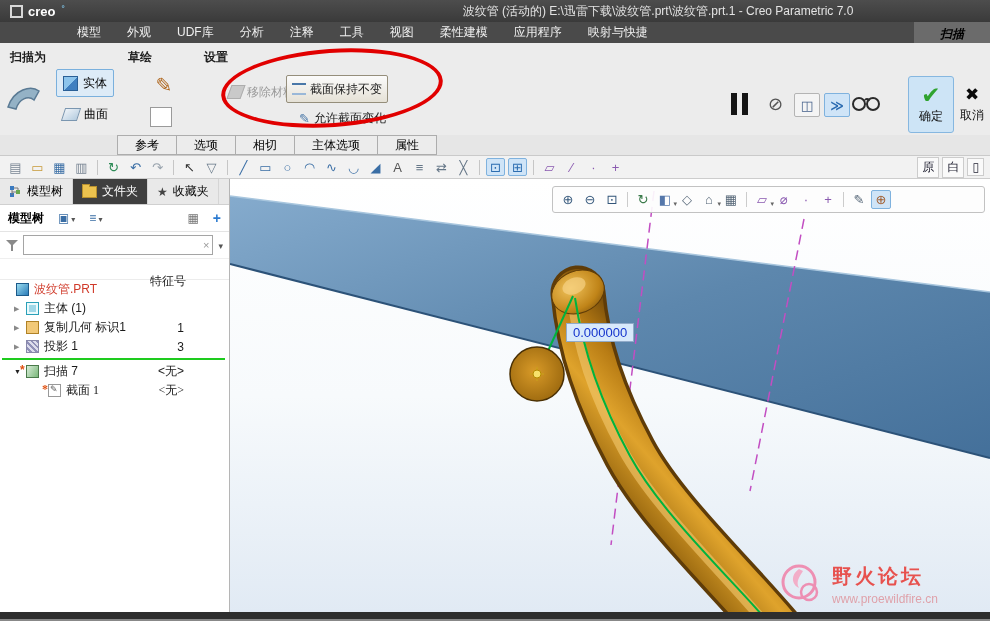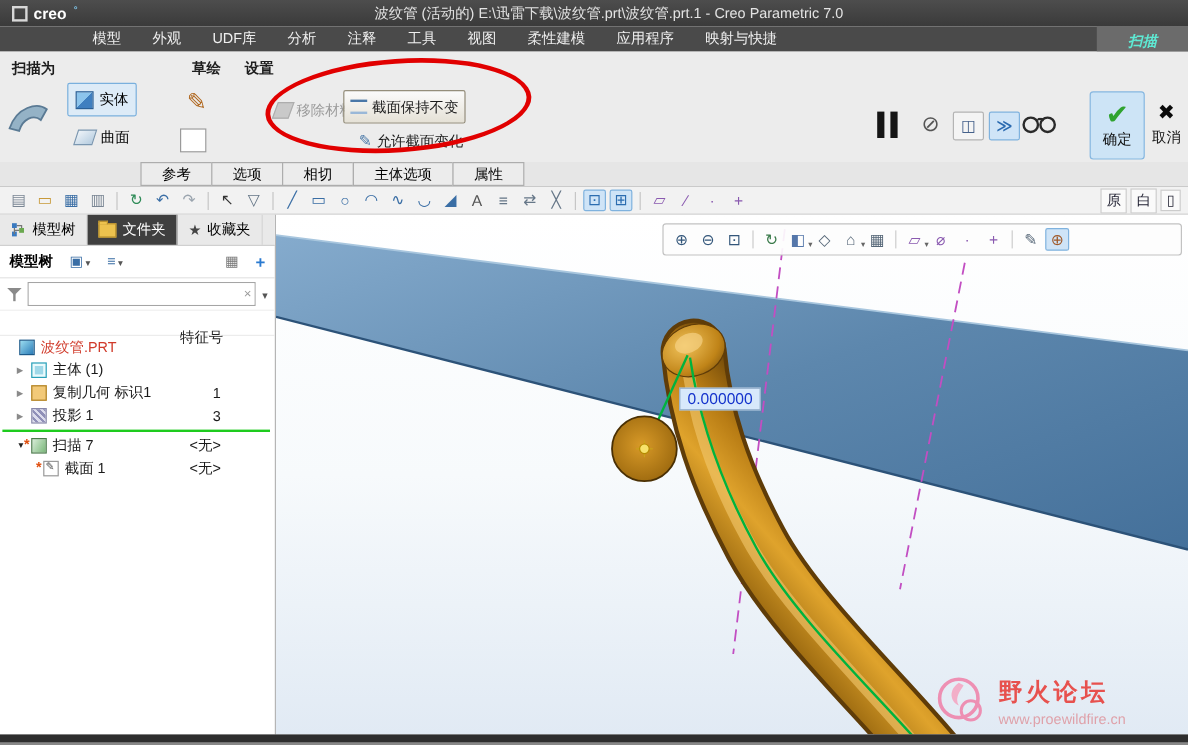--- a/index.html
+++ b/index.html
@@ -5,30 +5,30 @@
   html,body{margin:0;padding:0;background:#888;}
   #root{position:relative;width:990px;height:619px;background:#fff;overflow:hidden;
         font-family:"Liberation Sans","DejaVu Sans",sans-serif;-webkit-font-smoothing:antialiased;}
 
   
   .titlebar{position:absolute;left:0;top:0;width:100%;height:22px;
             background:linear-gradient(#4d4d4d,#3a3a3a);display:flex;align-items:center;}
   .logo{display:flex;align-items:center;gap:5px;padding:0 10px;font-size:13px;font-weight:bold;color:#fff;}
   .logo-sq{width:9px;height:9px;border:2px solid #d8d8d8;display:inline-block;}
   .logo .deg{font-size:8px;color:#7fc4e8;align-self:flex-start;margin-left:1px;}
-  .win-title{position:absolute;left:312px;right:0;font-size:12px;color:#e3e3e3;white-space:nowrap;}
+  .win-title{position:absolute;left:326px;right:0;text-align:center;font-size:12px;color:#e3e3e3;white-space:nowrap;}
 
   
   .menubar{position:absolute;left:0;top:22px;width:100%;height:21px;background:#4a4a4a;
            display:flex;align-items:stretch;font-size:12px;color:#efefef;}
   .menu-file{background:#00a14b;color:#fff;padding:0 20px;display:flex;align-items:center;font-weight:bold;margin-top:30px;}
   .menu-tab{padding:0 13px;display:flex;align-items:center;white-space:nowrap;cursor:default;}
   .menu-spacer{flex:1;}
   .menu-context{background:#6b6b6b;padding:12px 26px;display:flex;align-items:center;
-                font-style:italic;font-weight:bold;color:#5eead4;}
+                font-style:italic;font-weight:bold;color:#000000;}
 
   
   .ribbon{position:absolute;left:0;top:43px;width:100%;height:92px;background:#ececec;
           border-bottom:1px solid #d0d0d0;font-size:12px;}
   .glabel{position:absolute;top:6px;font-weight:bold;color:#1e1e1e;}
   .big-sweep{position:absolute;left:2px;top:28px;width:44px;height:50px;display:flex;align-items:center;justify-content:center;}
   .rb-btn{position:absolute;display:flex;align-items:center;gap:5px;padding:0 6px;height:26px;
           border:1px solid transparent;border-radius:2px;}
   .rb-btn.sel{left:56px;top:26px;background:#ddebf7;border-color:#7ab0dd;}
   .rb-btn.surf{left:56px;top:57px;}
@@ -112,21 +112,21 @@
   .searchbox{flex:1;position:relative;height:18px;border:1px solid #a5a5a5;background:#fff;display:flex;align-items:center;}
   .searchbox input{border:none;outline:none;width:100%;height:100%;font-size:11px;padding:0 14px 0 4px;box-sizing:border-box;
                    font-family:"Liberation Sans","DejaVu Sans",sans-serif;}
   .searchbox .clear{position:absolute;right:3px;color:#999;font-size:11px;cursor:pointer;}
   .caret-btn{cursor:pointer;} .caret-btn::before{content:"▾";font-size:9px;color:#555;}
   .feat-header{height:20px;position:relative;border-bottom:1px solid #ececec;}
   .feat-header span{position:absolute;left:150px;top:14px;color:#222;}
   .tree{color:#1a1a1a;}
   .tree-row{display:flex;align-items:center;height:19px;position:relative;padding-left:4px;cursor:default;}
   .tree-row[data-indent="1"]{padding-left:14px;}
-  .tree-row[data-indent="2"]{padding-left:24px;}
+  .tree-row[data-indent="2"]{padding-left:36px;font-family:Liberation Serif, serif;}
   .arrow{width:12px;font-size:7px;color:#8a8a8a;flex:none;}
   .tree-row[data-arrow="right"] .arrow::before{content:"▶";}
   .tree-row[data-arrow="down"] .arrow::before{content:"▼";color:#222;}
   .ticon{width:13px;height:13px;flex:none;margin-right:5px;position:relative;box-sizing:border-box;}
   .tree-row[data-icon="part"] .ticon{background:linear-gradient(135deg,#9adcf0,#2b7cb8);border:1px solid #1c5a8a;}
   .tree-row[data-icon="body"] .ticon{background:#eafafc;border:1px solid #2aa0b8;}
   .tree-row[data-icon="body"] .ticon::before{content:"";position:absolute;inset:2px;background:#9fd8e8;}
   .tree-row[data-icon="copygeom"] .ticon{background:#f2c978;border:1px solid #b08226;}
   .tree-row[data-icon="extrude"] .ticon{background:linear-gradient(#a8c4e0,#4a78a8);border:1px solid #2a5888;}
   .tree-row[data-icon="project"] .ticon{background:repeating-linear-gradient(45deg,#dcdcec 0 2px,#9090b8 2px 4px);border:1px solid #8888aa;}
@@ -186,21 +186,21 @@
       <div class="menu-tab">视图</div>
       <div class="menu-tab">柔性建模</div>
       <div class="menu-tab">应用程序</div>
       <div class="menu-tab">映射与快捷</div>
     <div class="menu-spacer"></div>
     <div class="menu-context">扫描</div>
   </div>
 
   <div class="ribbon">
     <span class="glabel" style="left:10px">扫描为</span>
-    <span class="glabel" style="left:160px">草绘</span>
+    <span class="glabel" style="left:128px">草绘</span>
     <span class="glabel" style="left:204px">设置</span>
 
     <div class="big-sweep">
       <svg width="38" height="34" viewBox="0 0 38 34">
         <path d="M3 28 C9 10 26 6 34 12 L29 21 C23 16 14 20 11 30 Z" fill="#94b2c6" stroke="#5a7a94" stroke-width="1.5"></path>
       </svg>
     </div>
 
     <div class="rb-btn sel">
       <span class="cube-ic"></span>

